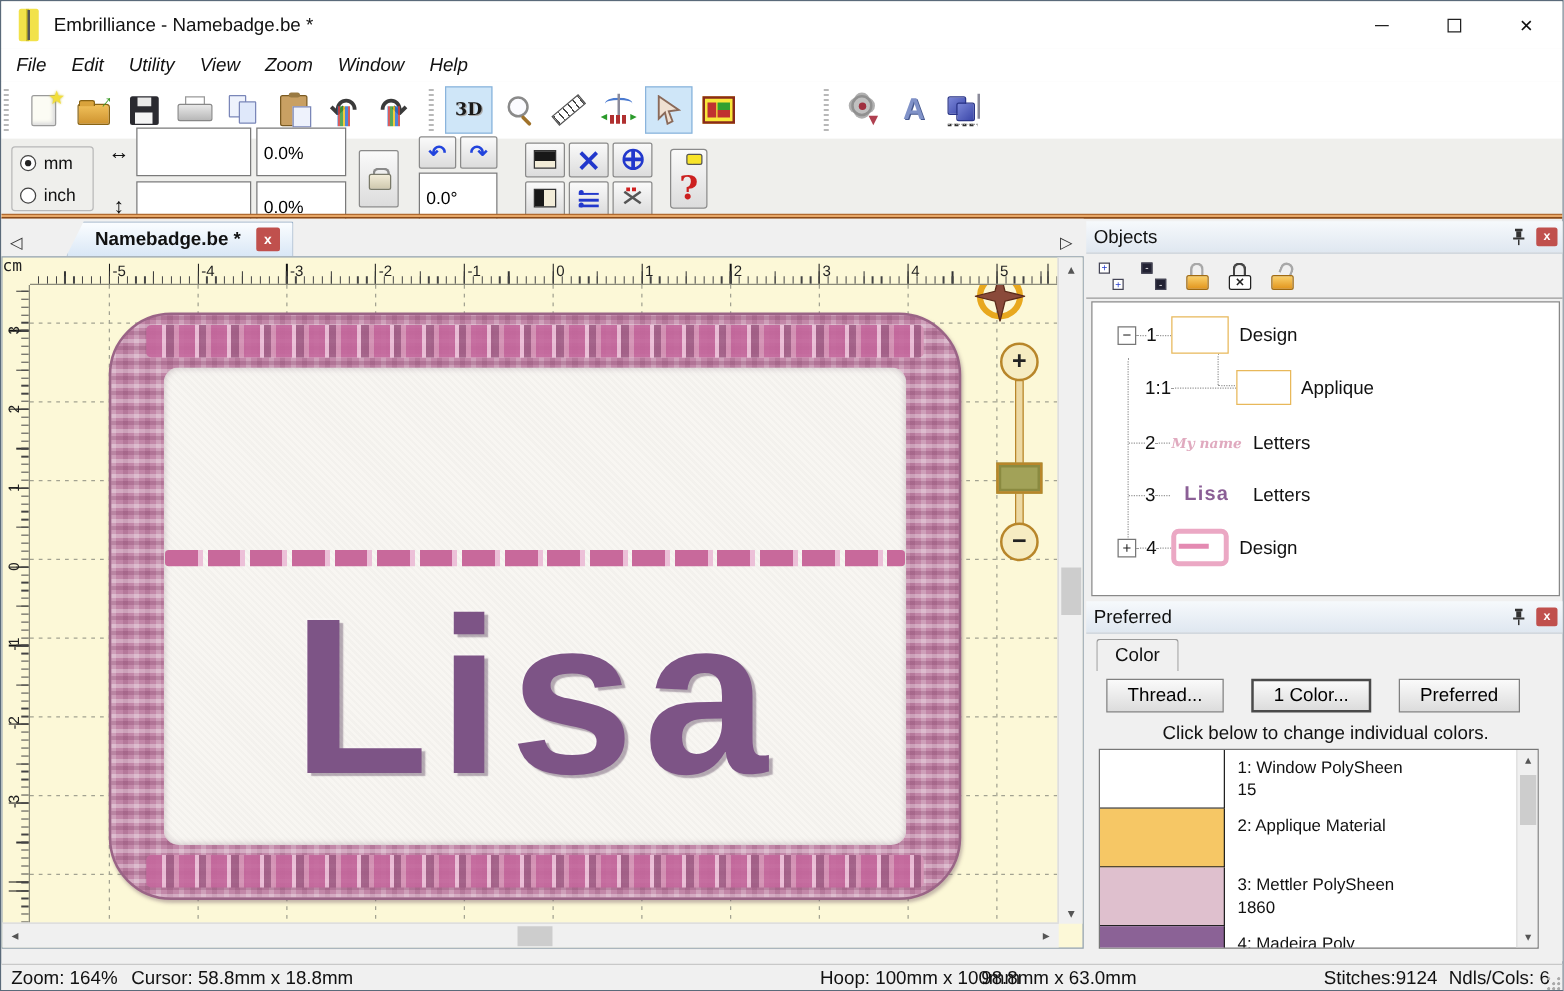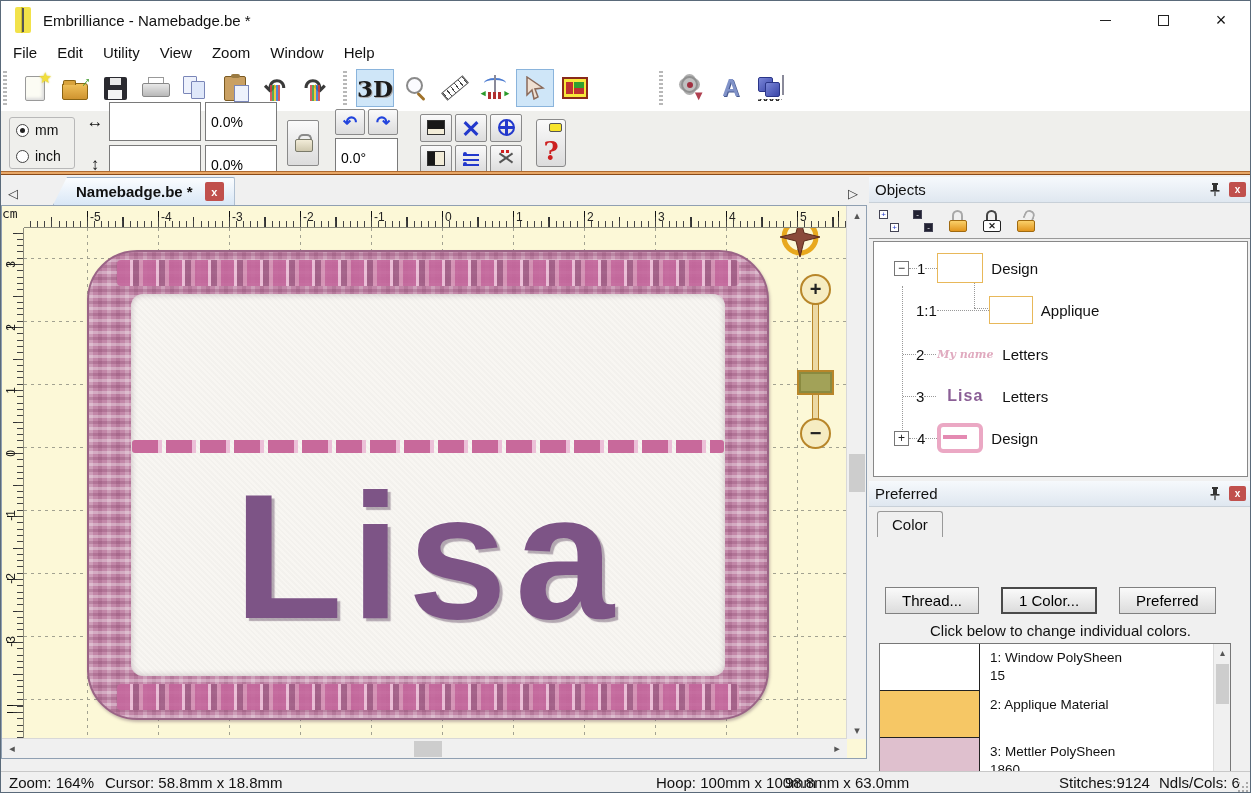--- a/index.html
+++ b/index.html
@@ -13,21 +13,21 @@
              background:linear-gradient(90deg,#f2e24a 0 6px,#cfc02a 6px 8px,#f2e24a 8px 16px); border-radius:2px; }
   .appicon::after { content:""; position:absolute; left:7px; top:1px; width:2px; height:24px; background:#555; }
   .apptitle { margin-left:12px; font-size:15px; }
   .wincontrols { margin-left:auto; display:flex; height:100%; }
   .winbtn { width:58px; height:100%; display:flex; align-items:center; justify-content:center; font-size:15px; }
   .ic-min { width:11px; height:1px; background:#222; }
   .ic-max { width:11px; height:11px; border:1px solid #222; }
   .ic-close { font-size:18px; line-height:1; }
 
   
-  .menubar { position:absolute; top:38px; left:0; width:100%; height:26px; background:#fff; display:flex; align-items:center; }
+  .menubar { position:absolute; top:38px; left:0; width:100%; height:26px; background:#fff; display:flex; align-items:center;font-style:italic; }
   .menuitem { padding:2px 10px; font-size:15px; }
   .menuitem:first-child { margin-left:2px; }
 
   
   .toolbar1 { position:absolute; top:64px; left:0; width:100%; height:46px; background:#fff; display:flex; align-items:center; }
   .tgroup { display:flex; align-items:center; height:40px; padding:0 6px; }
   .grip { width:4px; height:34px; margin:0 2px; background:repeating-linear-gradient(0deg,#b8b8b8 0 2px,transparent 2px 4px); }
   .tbtn { position:relative; width:38px; height:38px; margin:0 1px; display:flex; align-items:center; justify-content:center; border:1px solid transparent; }
   .tbtn.active { background:#cfe6f8; border:1px solid #8ab4dc; }
   
@@ -44,21 +44,21 @@
   .i-print::after { content:""; position:absolute; bottom:2px; left:0; width:26px; height:12px; background:linear-gradient(#e8e8e8,#b8b8b8); border:1px solid #888; border-radius:2px; }
   .i-copy { position:relative; width:24px; height:24px; }
   .i-copy .p1,.i-copy .p2 { position:absolute; width:14px; height:18px; background:#eef2fc; border:1px solid #7a86b8; border-radius:1px; }
   .i-copy .p1 { left:0; top:0; } .i-copy .p2 { left:8px; top:5px; background:#dfe8fa; }
   .i-paste { position:relative; width:22px; height:25px; background:#c9a063; border:1px solid #7a5a22; border-radius:2px; }
   .i-paste::before { content:""; position:absolute; top:-3px; left:6px; width:9px; height:4px; background:#9a7a42; border-radius:2px; }
   .i-paste::after { content:""; position:absolute; right:-4px; bottom:-2px; width:13px; height:15px; background:#eef2fc; border:1px solid #7a86b8; }
   .i-arrow { font-size:26px; line-height:1; color:#3a3a3a; font-weight:bold; }
   .i-threads { position:absolute; bottom:5px; left:50%; transform:translateX(-50%); width:10px; height:16px;
                background:repeating-linear-gradient(90deg,#d04040 0 2px,#3a9a3a 2px 4px,#f0c020 4px 6px,#3070d0 6px 8px); opacity:.85; }
-  .i-3d { font-family:"DejaVu Serif",serif; font-weight:bold; font-size:23px; color:#1a1a1a; text-shadow:1px 1px 0 #aaa; }
+  .i-3d { font-family:"DejaVu Serif",serif; font-weight:bold; font-size:14px; color:#1a1a1a; text-shadow:1px 1px 0 #aaa; }
   .i-mag { position:relative; width:24px; height:24px; }
   .i-mag::before { content:""; position:absolute; top:1px; left:3px; width:13px; height:13px; border:2px solid #8a8a8a; border-radius:50%; background:rgba(250,250,255,.7); }
   .i-mag::after { content:""; position:absolute; bottom:2px; right:1px; width:10px; height:3px; background:#a0722a; transform:rotate(45deg); border-radius:2px; }
   .i-ruler { width:28px; height:10px; background:linear-gradient(#fce86a,#e8c838); border:1px solid #555; transform:rotate(-40deg);
              background-image:repeating-linear-gradient(90deg,#444 0 1px,transparent 1px 5px); }
   .i-sew { position:relative; width:24px; height:26px; }
   .i-sew .needle { position:absolute; left:11px; top:0; width:2px; height:18px; background:#8a8a9a; }
   .i-sew .arc { position:absolute; top:3px; left:1px; width:22px; height:10px; border-top:2px solid #4a7ad0; border-radius:50%; }
   .i-sew .bars { position:absolute; bottom:2px; left:5px; width:14px; height:7px; background:repeating-linear-gradient(90deg,#b03030 0 3px,transparent 3px 5px); }
   .i-sew .la,.i-sew .ra { position:absolute; bottom:3px; font-size:9px; color:#2a9a2a; font-weight:bold; }
@@ -213,21 +213,21 @@
   .thumb-lisa { font-weight:bold; color:#8b5f96; font-size:16px; width:58px; text-align:center; letter-spacing:1px; }
   .thumb-frame { position:relative; width:46px; height:30px; border:4px solid #eba8c4; border-radius:6px; background:#fff; }
   .thumb-frame::after { content:""; position:absolute; left:2px; right:12px; top:8px; height:4px; background:#e48ab2; }
   .tlabel { margin-left:8px; }
 
   .props-tabs { height:30px; display:flex; align-items:flex-end; padding-left:8px; }
   .ptab { height:26px; padding:0 14px; background:#f0f0f0; border:1px solid #999; border-bottom:none; border-radius:3px 3px 0 0;
           display:flex; align-items:center; font-size:15px; }
   .propbtns { display:flex; gap:22px; padding:6px 0 2px 16px; }
   .pbtn { height:27px; padding:0 16px; background:linear-gradient(#fafafa,#dcdcdc); border:1px solid #808080; font-size:15px;
-          display:flex; align-items:center; font-family:"Liberation Sans",sans-serif;margin-top:44px; }
+          display:flex; align-items:center; font-family:"Liberation Sans",sans-serif; }
   .pbtn.default { border:2px solid #4a4a4a; }
   .hint { font-size:15px; padding:6px 0 4px 0; text-align:center; }
   .colorbox { position:relative; margin-left:10px; width:352px; height:160px; background:#fff; border:1px solid #777; overflow:hidden; }
   .crow { position:relative; height:47px; }
   .cswatch { position:absolute; left:0; top:0; width:100px; height:100%; border-right:1px solid #222; border-bottom:1px solid #222; }
   .ctext { position:absolute; left:110px; top:5px; font-size:13.5px; line-height:18px; }
   .cscroll { position:absolute; top:0; right:0; width:17px; height:100%; background:#f0f0f0; border-left:1px solid #ddd; }
   .cscroll .thumb { position:absolute; top:20px; left:2px; width:13px; height:40px; background:#cdcdcd; }
   .cscroll .up,.cscroll .down { position:absolute; left:0; width:17px; height:16px; display:flex; align-items:center; justify-content:center; font-size:10px; color:#555; }
   .cscroll .up { top:0; } .cscroll .down { bottom:0; }

